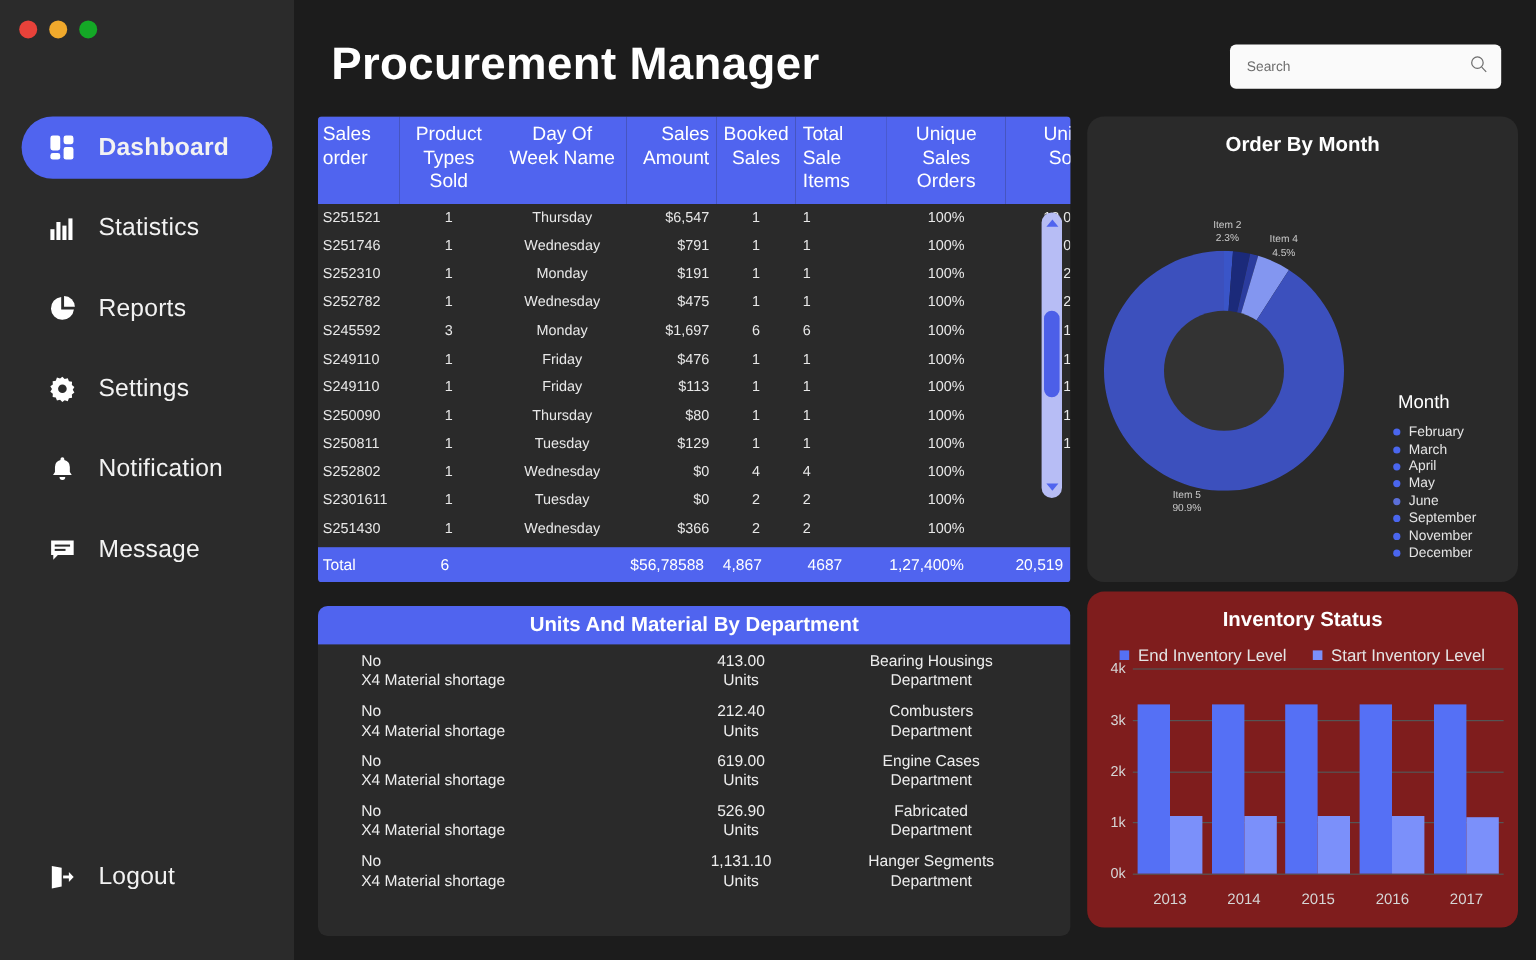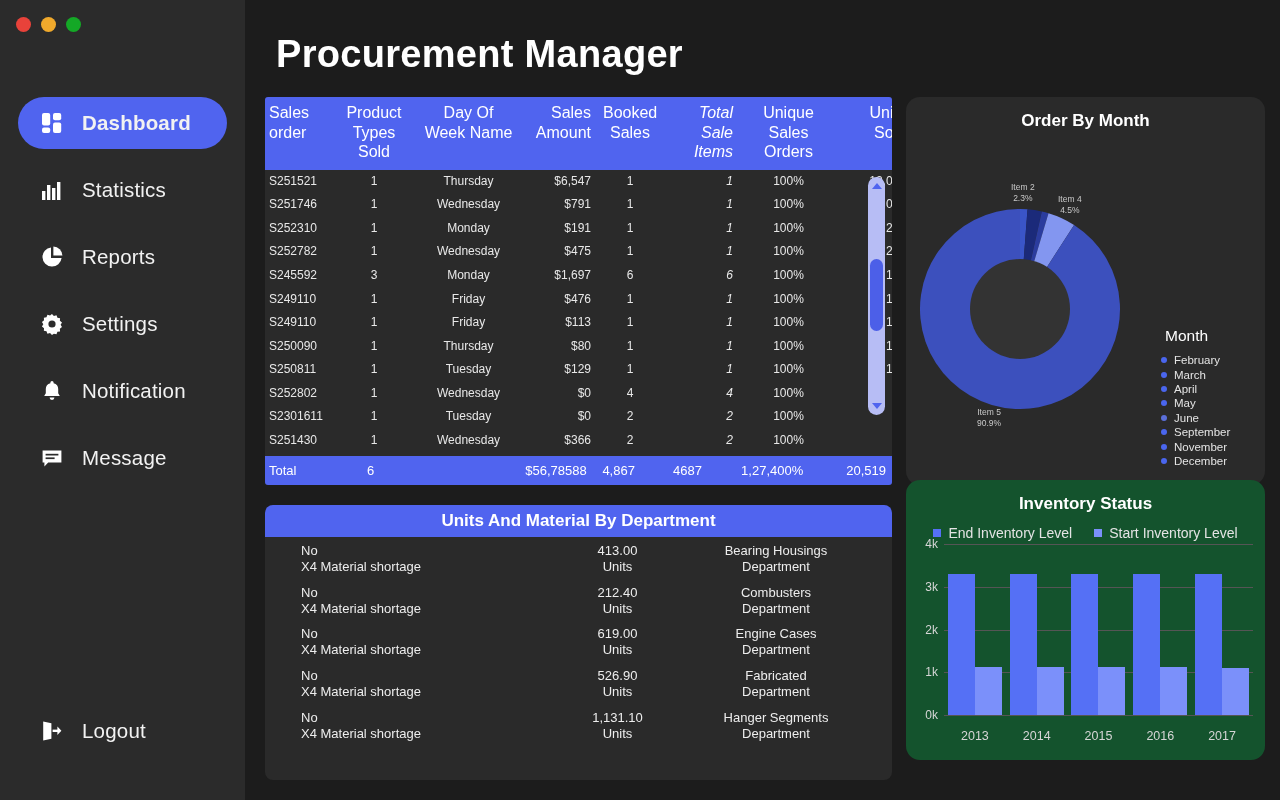--- a/index.html
+++ b/index.html
@@ -70,21 +70,21 @@
     padding: 6px 6px 8px 6px; line-height: 1.22; vertical-align: top;
   }
   table.grid td {
     color: #e8e8e8; font-size: 12px; padding: 5.2px 6px; line-height: 1.1;
   }
   .c-order { width: 68px; text-align: left; padding-left: 4px !important; }
   .c-types { width: 82px; text-align: center; }
   .c-day   { width: 107px; text-align: center; }
   .c-amt   { width: 75px; text-align: right; }
   .c-bsale { width: 66px; text-align: center; }
-  .c-items { width: 76px; text-align: right; font-style: italic; }
+  .c-items { width: 76px; text-align: left; }
   .c-uniq  { width: 99px; text-align: center; }
   .c-units { width: 74px; text-align: right; padding-right: 6px !important; }
   #table-scroll { height: 300px; overflow: hidden; position: relative; }
   #total-row {
     position: absolute; left: 0; bottom: 0; width: 627px; height: 29px;
     background: #5064ef; display: flex; align-items: center;
   }
   #total-row .tcell { color: #fff; font-size: 13px; }
   .tc-order { width: 68px; padding-left: 4px; }
   .tc-types { width: 82px; text-align: center; }
@@ -140,23 +140,23 @@
   #lbl-i4 { left: 152px; top: 97px; }
   #lbl-i5 { left: 71px; top: 310px; }
   #legend-title { position: absolute; left: 259px; top: 230px; color: #fff; font-size: 15.5px; font-weight: 400; }
   #legend { position: absolute; left: 255px; top: 256px; }
   .leg-row { display: flex; align-items: center; height: 14.4px; }
   .leg-dot { width: 6px; height: 6px; border-radius: 50%; margin-right: 7px; flex: 0 0 6px; }
   .leg-txt { color: #e4e4e4; font-size: 11.5px; }
 
   
   #bar-panel {
-    position: absolute; left: 661px; top: 480px;
+    position: absolute; left: 661px; top: 493px;
     width: 359px; height: 280px;
-    background: #14532d; border-radius: 14px; overflow: hidden;
+    background: #7f1d1d; border-radius: 14px; overflow: hidden;
   }
   #bar-panel .panel-title { margin-top: 13px; }
   #bar-legend { display: flex; justify-content: center; gap: 22px; margin-top: 9px; }
   #bar-legend .bl { display: flex; align-items: center; gap: 7px; }
   .bl-sq { width: 8px; height: 8px; }
   .bl-txt { color: #e4e4e4; font-size: 14px; }
   #plot { position: absolute; left: 0; top: 58px; width: 359px; height: 215px; }
   .ytick { position: absolute; left: 6px; color: #d6d6d6; font-size: 12px; width: 26px; text-align: right; }
   .gline { position: absolute; left: 38px; right: 12px; height: 1px; background: #555555; }
   #bars { position: absolute; left: 38px; top: 0; right: 12px; bottom: 38px; display: flex; align-items: flex-end; }
@@ -257,20 +257,29 @@
           </svg>
       </span>
       <span class="nav-label">Logout</span>
     </div>
   </div>
 
   <div id="main">
 
     <div id="page-title">Procurement Manager</div>
 
+    <div id="search-box">
+      <input id="search-input" type="text" placeholder="Search" style="">
+      <span id="search-icon">
+        <svg width="15" height="15" viewBox="0 0 16 16">
+            <circle cx="6.6" cy="6.6" r="5.1" fill="none" stroke="#6e6e6e" stroke-width="1.1"></circle>
+            <line x1="10.4" y1="10.6" x2="14.4" y2="14.8" stroke="#6e6e6e" stroke-width="1.1"></line>
+          </svg>
+      </span>
+    </div>
 
     <div id="table-panel">
       <table class="grid">
         <thead>
           <tr>
             <th class="c-order"><span>Sales</span><br><span>order</span></th>
             <th class="c-types"><span>Product</span><br><span>Types Sold</span></th>
             <th class="c-day"><span>Day Of</span><br><span>Week Name</span></th>
             <th class="c-amt"><span>Sales</span><br><span>Amount</span></th>
             <th class="c-bsale"><span>Booked</span><br><span>Sales</span></th>

